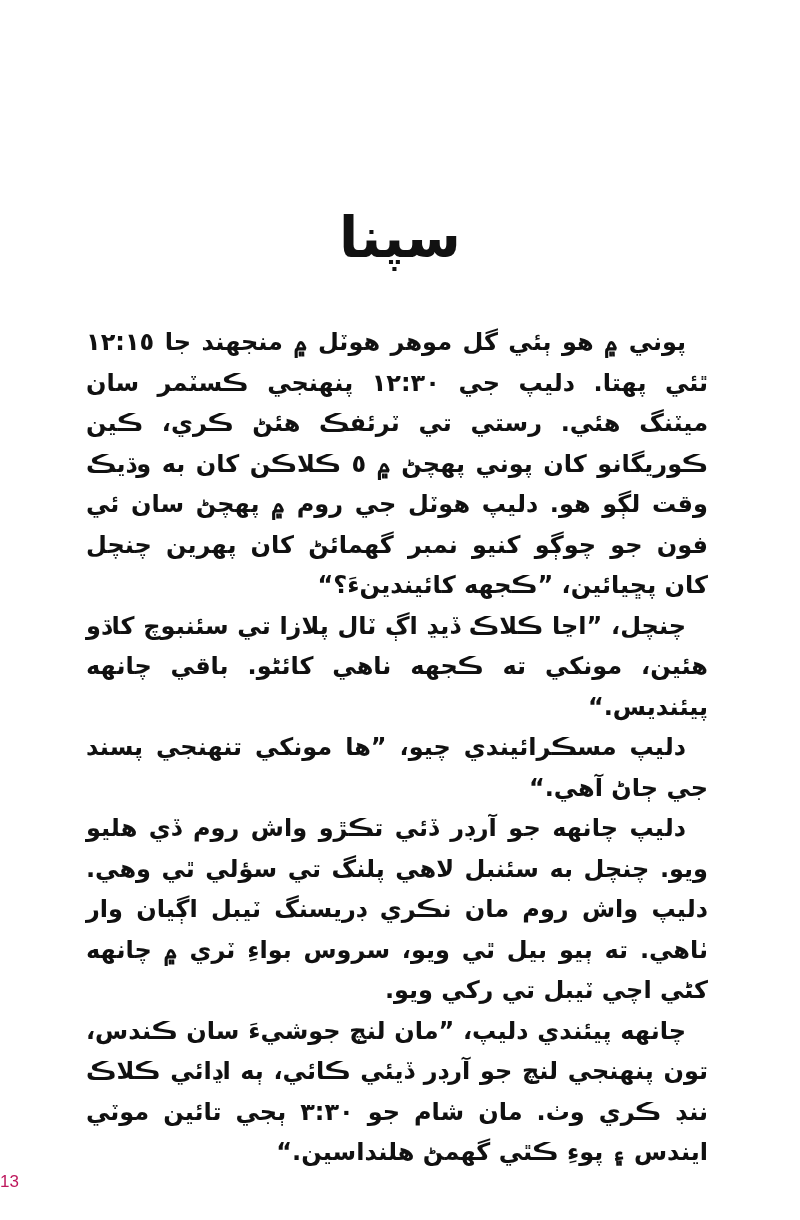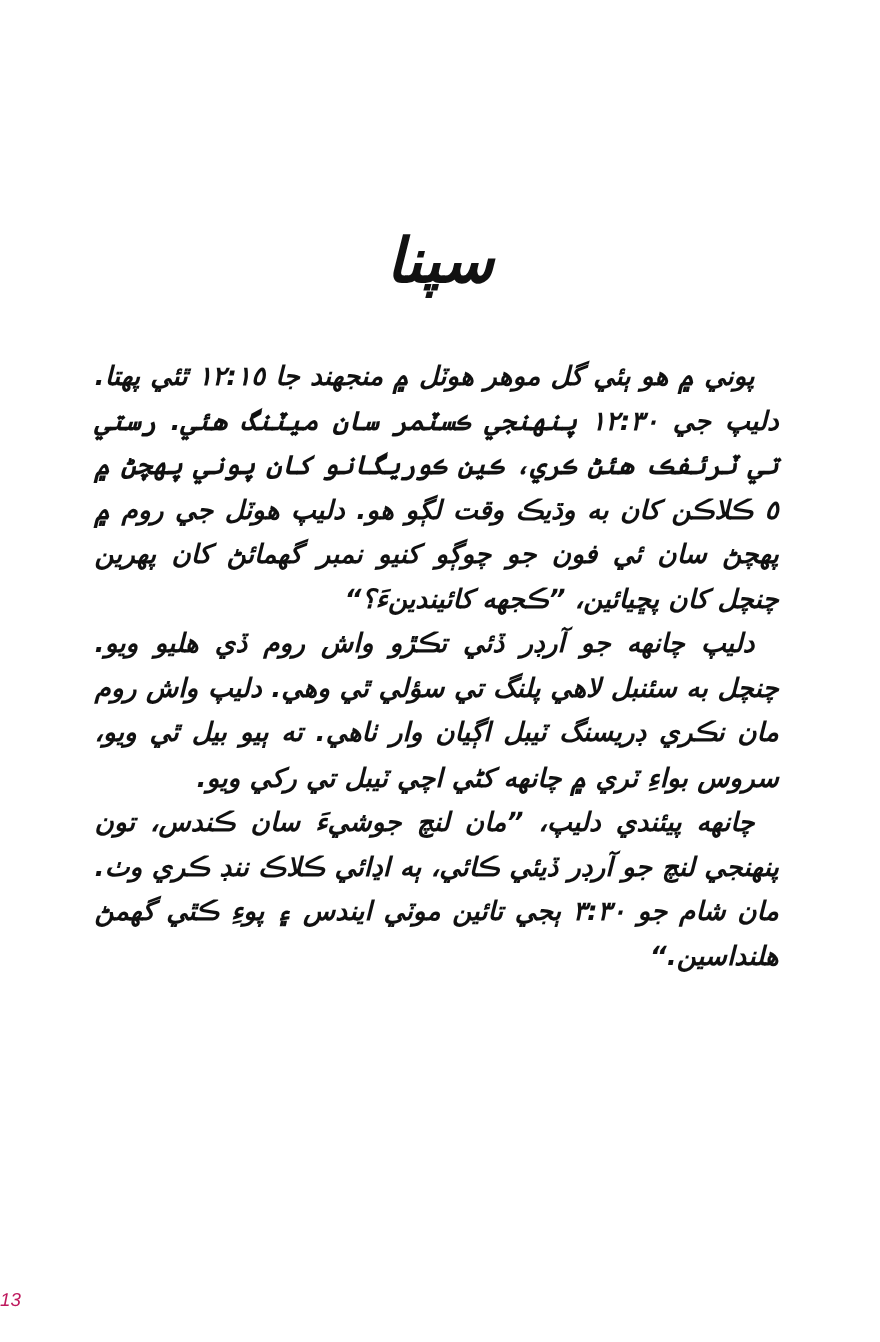--- a/index.html
+++ b/index.html
@@ -13,21 +13,20 @@
       position: relative;
       overflow: hidden;
       color: #111111;
       font-family: "DejaVu Sans", sans-serif;
     }
     .page {
       position: absolute;
       left: 0; top: 0;
       width: 800px;
       height: 1220px;
-      font-style: italic;
     }
     .chapter-title {
       position: absolute;
       top: 198px;
       left: 0;
       width: 800px;
       text-align: center;
       direction: rtl;
       font-family: "DejaVu Sans", sans-serif;
       font-weight: bold;
@@ -67,18 +66,20 @@
     }
   </style>
 </head>
 <body>
 
 <div class="page">
   <div class="chapter-title">سپنا</div>
 
   <div class="body-text">
     <p class="para">پوني ۾ هو ٻئي گل موهر هوٽل ۾ منجهند جا ١٢:١٥ ٿئي پهتا. دليپ جي ١٢:٣٠ پنهنجي ڪسٽمر سان ميٽنگ هئي. رستي تي ٽرئفڪ هئڻ ڪري، ڪين ڪوريگانو کان پوني پهچڻ ۾ ٥ ڪلاڪن کان به وڌيڪ وقت لڳو هو. دليپ هوٽل جي روم ۾ پهچڻ سان ئي فون جو چوڳو کنيو نمبر گهمائڻ کان پهرين چنچل کان پڇيائين، ”ڪجهه کائيندينءَ؟“</p>
+    <p class="para">چنچل، ”اڃا ڪلاڪ ڏيڍ اڳ ٽال پلازا تي سئنبوچ کاڌو هئين، مونکي ته ڪجهه ناهي کائڻو. باقي چانهه پيئنديس.“</p>
+    <p class="para">دليپ مسڪرائيندي چيو، ”ها مونکي تنهنجي پسند جي ڄاڻ آهي.“</p>
     <p class="para">دليپ چانهه جو آرڊر ڏئي تڪڙو واش روم ڏي هليو ويو. چنچل به سئنبل لاهي پلنگ تي سؤلي ٿي وهي. دليپ واش روم مان نڪري ڊريسنگ ٽيبل اڳيان وار ٺاهي. ته ٻيو بيل ٿي ويو، سروس بواءِ ٽري ۾ چانهه کڻي اچي ٽيبل تي رکي ويو.</p>
     <p class="para">چانهه پيئندي دليپ، ”مان لنچ جوشيءَ سان ڪندس، تون پنهنجي لنچ جو آرڊر ڏيئي ڪائي، ٻه اڍائي ڪلاڪ ننڊ ڪري وٺ. مان شام جو ٣:٣٠ ٻجي تائين موٽي ايندس ۽ پوءِ ڪٿي گهمڻ هلنداسين.“</p>
   </div>
 
   <div class="page-number">13</div>
 </div>
 
 </body></html>

